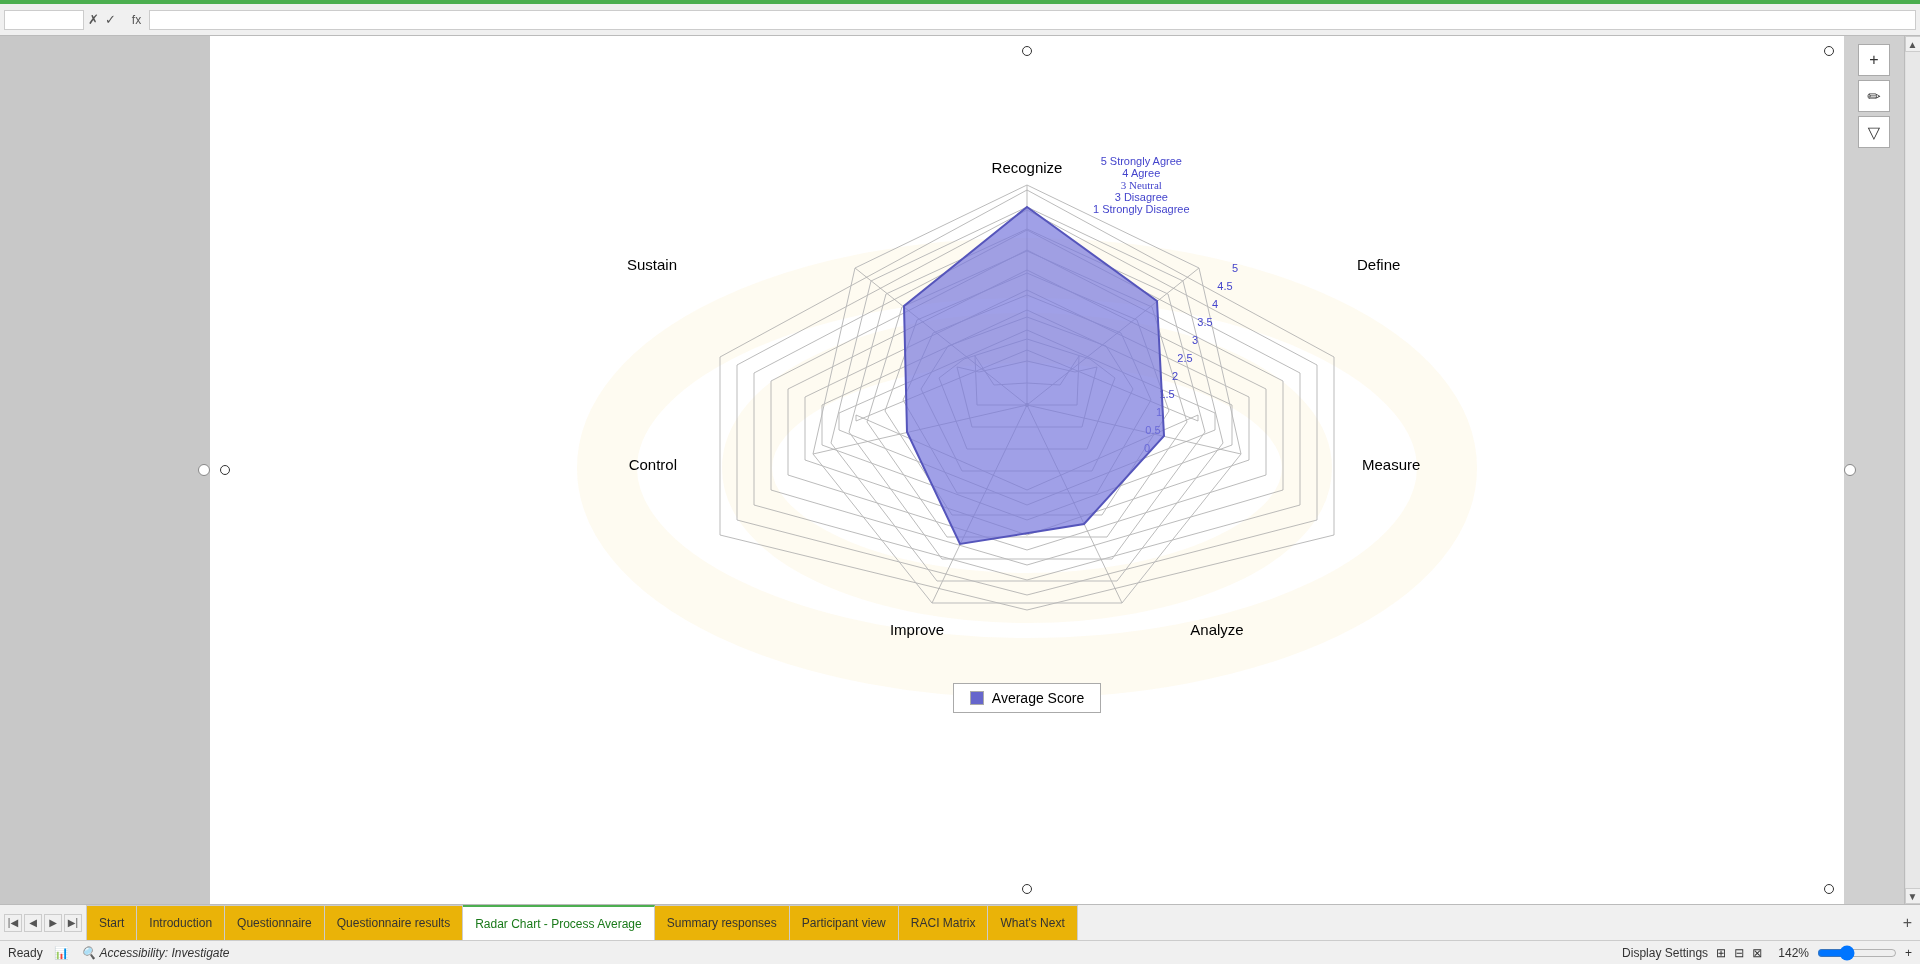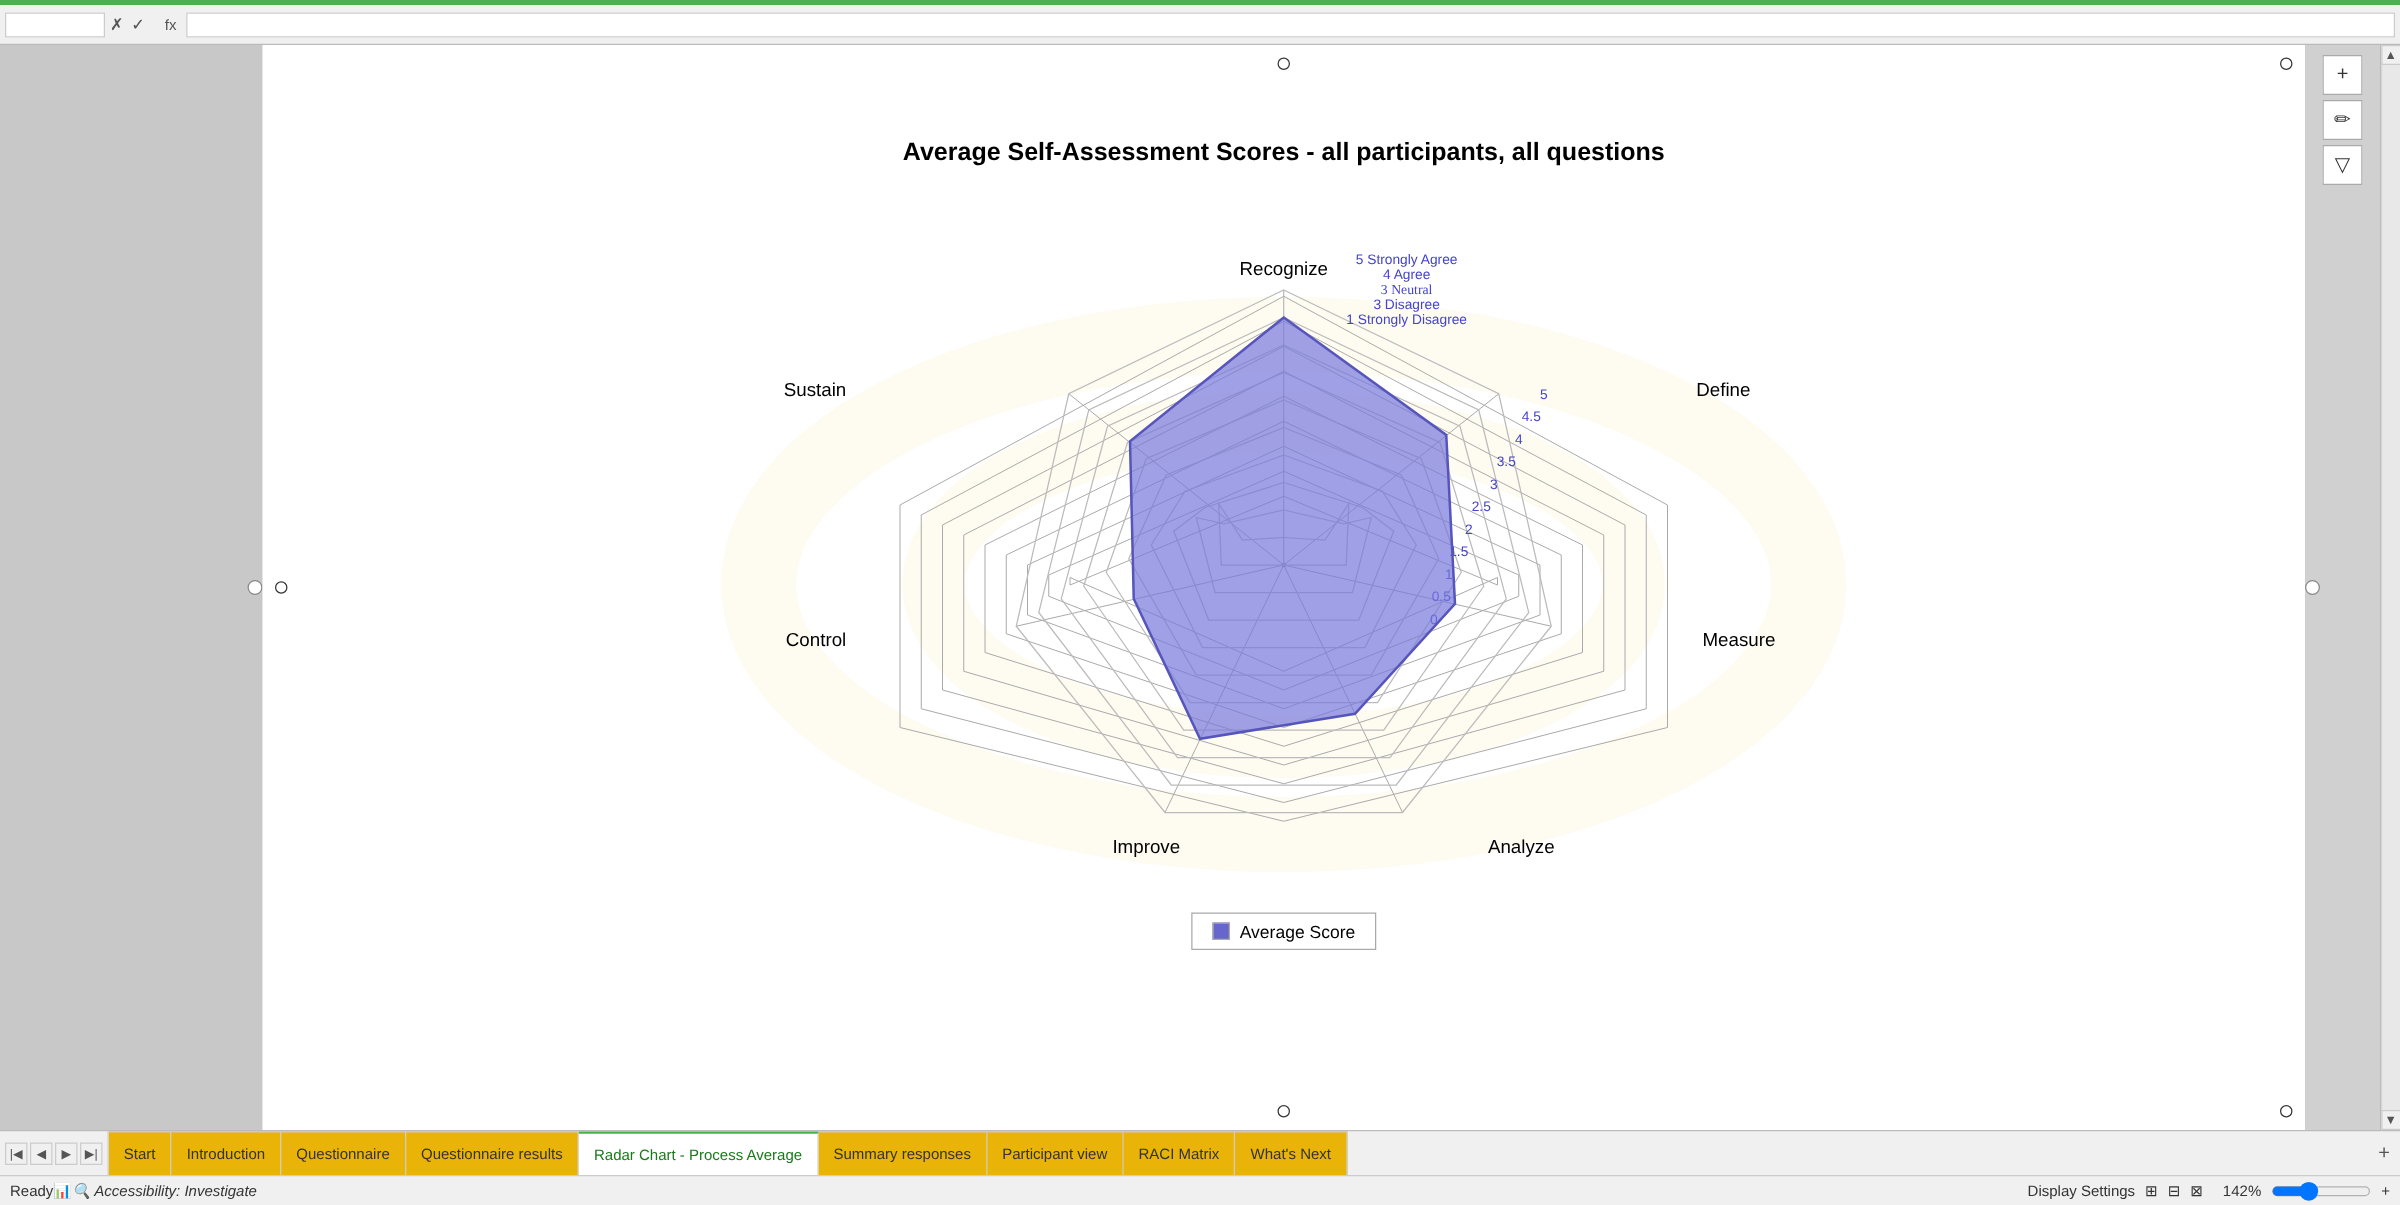--- a/index.html
+++ b/index.html
@@ -273,20 +273,21 @@
       display: flex;
       align-items: center;
       padding: 0 8px;
       font-size: 12px;
       color: #333;
       justify-content: space-between;
     }
     .status-left {
       display: flex;
       align-items: center;
+      gap: 12px;
     }
     .status-right {
       display: flex;
       align-items: center;
       gap: 8px;
       margin-left: 19px;
     }
 
     
     .selection-handle {
@@ -348,25 +349,24 @@
 
     <div class="chart-inner">
 
       <div class="watermark">
         <svg width="900" height="500" viewBox="0 0 900 500">
           <ellipse cx="450" cy="250" rx="420" ry="200" fill="none" stroke="#f5c842" stroke-width="60" opacity="0.5"></ellipse>
           <ellipse cx="450" cy="250" rx="280" ry="130" fill="none" stroke="#f5c842" stroke-width="50" opacity="0.5"></ellipse>
         </svg>
       </div>
 
-      <div class="chart-title">Average Self-Assessment Scores - all participants, all questions</div>
 
       <div class="radar-wrapper">
 
-        <div style="position: absolute; top: 60px; left: 580px; text-align: center;">
+        <div style="position: absolute; top: 60px; left: 596px; text-align: center;">
           <div style="font-size: 11px; color: #4444cc;">5 Strongly Agree</div>
           <div style="font-size: 11px; color: #4444cc;">4 Agree</div>
           <div style="font-size: 11px; color: #4444cc; font-family: Liberation Serif, serif;">3 Neutral</div>
           <div style="font-size: 11px; color: #4444cc;">3 Disagree</div>
           <div style="font-size: 11px; color: #4444cc;">1 Strongly Disagree</div>
         </div>
 
         <svg width="900" height="580" viewBox="0 0 900 580">
 
           <defs>

